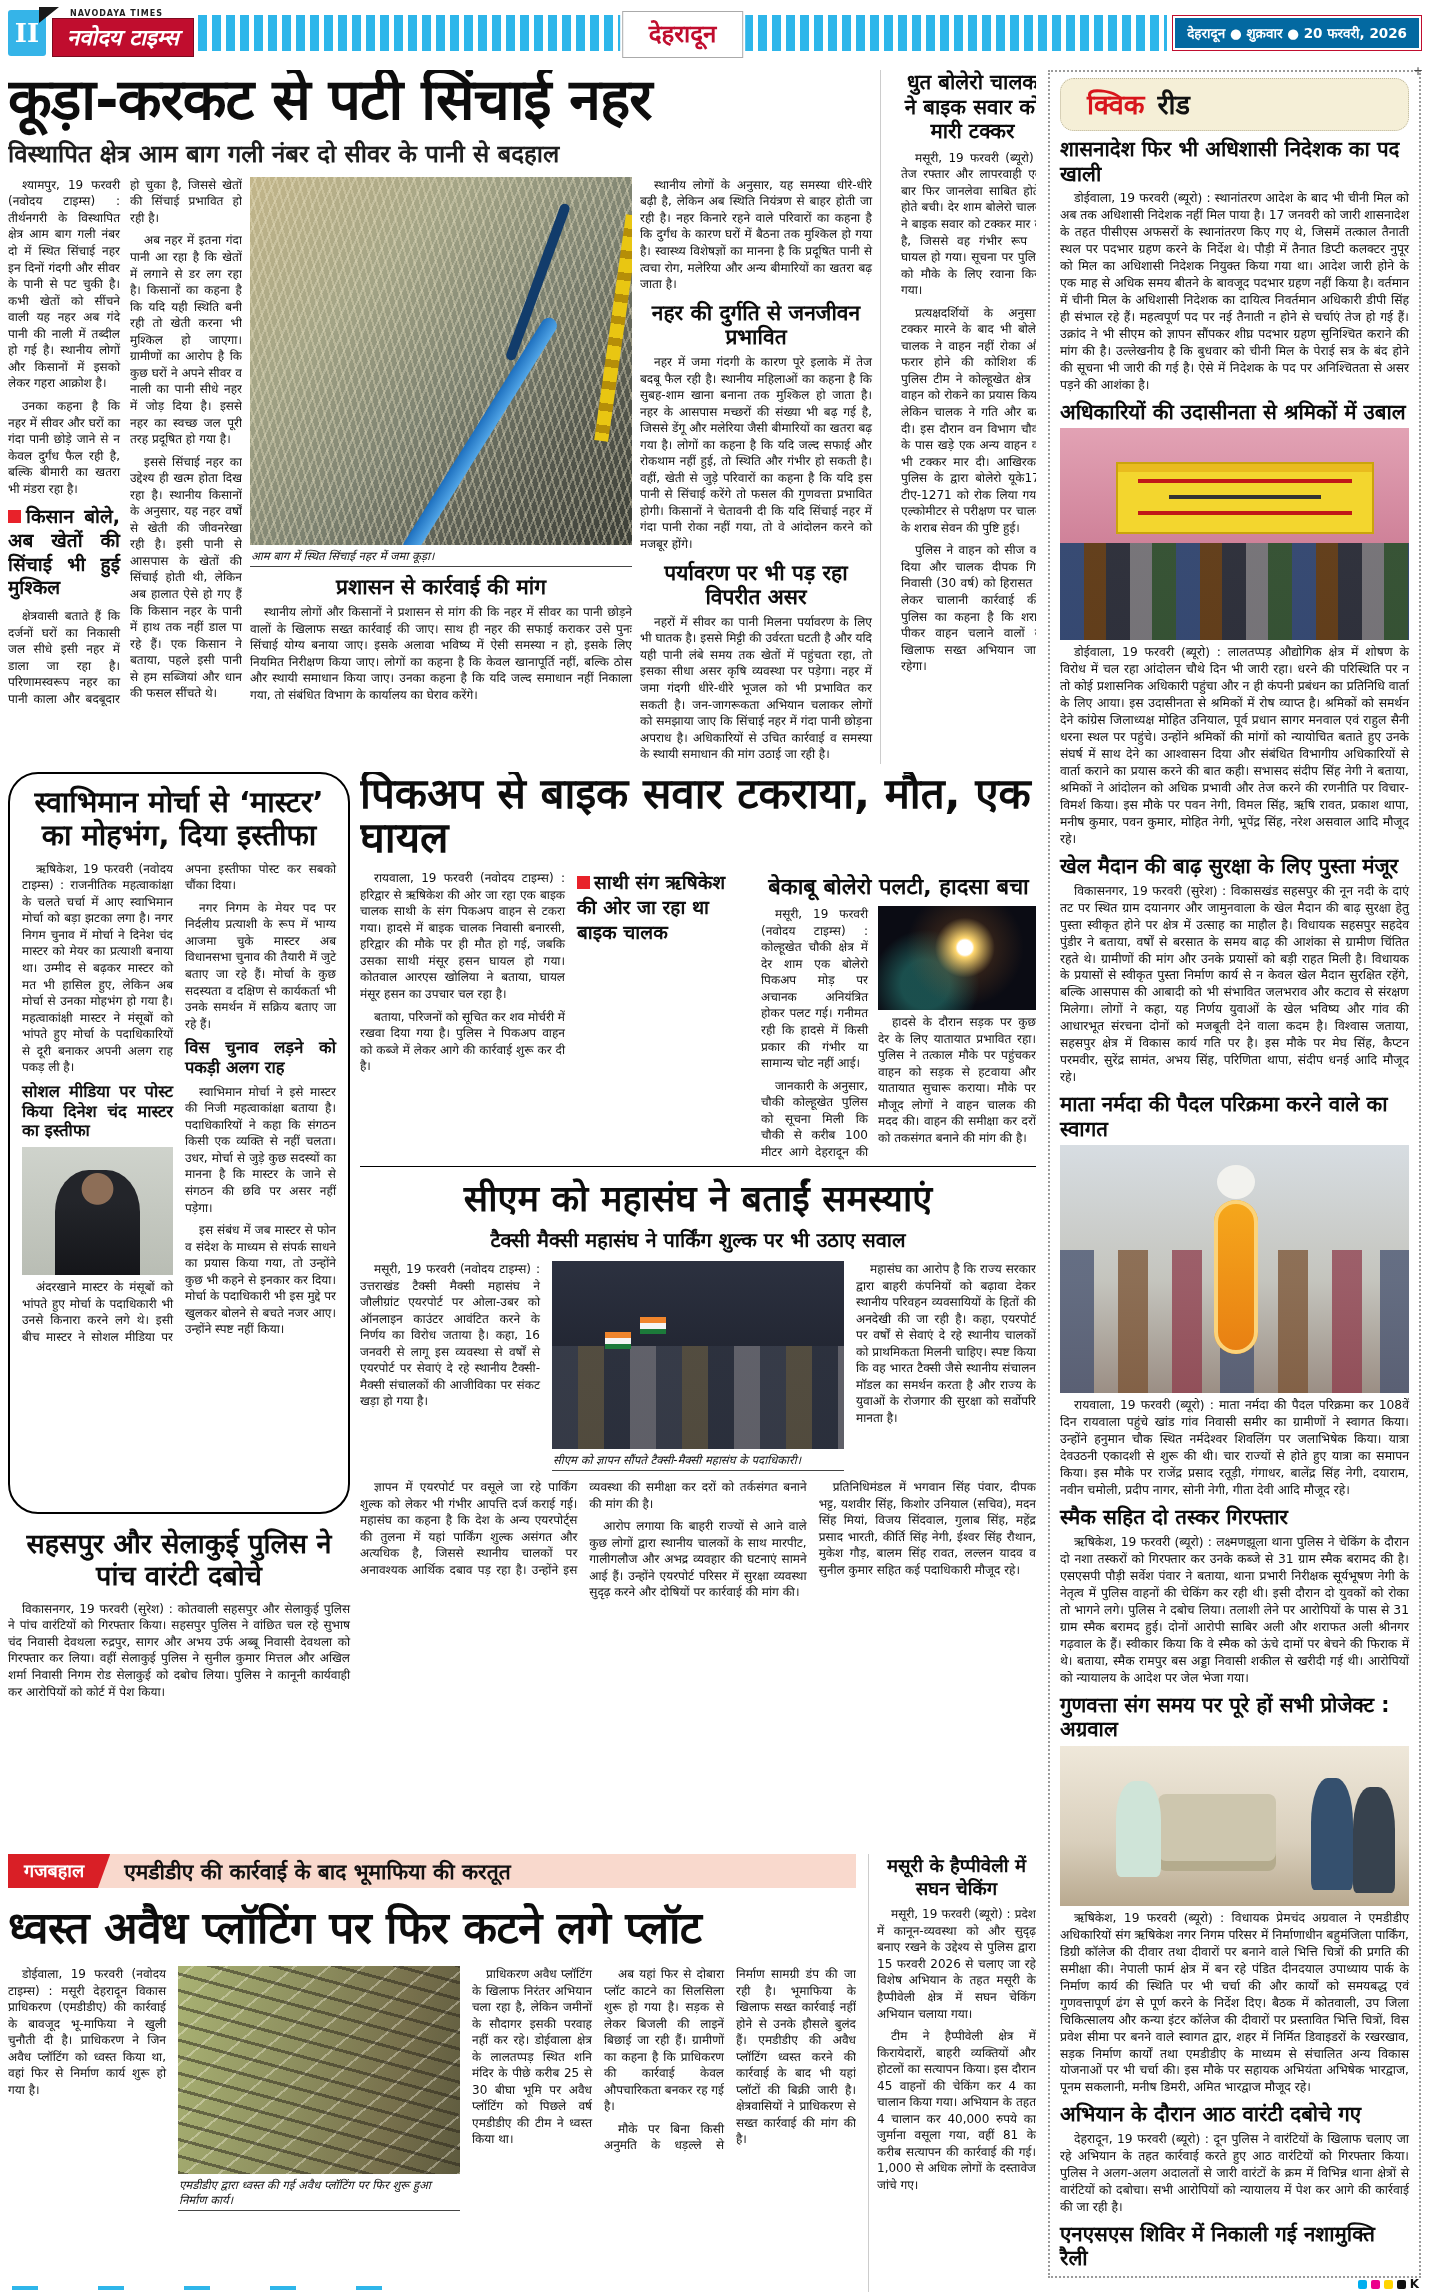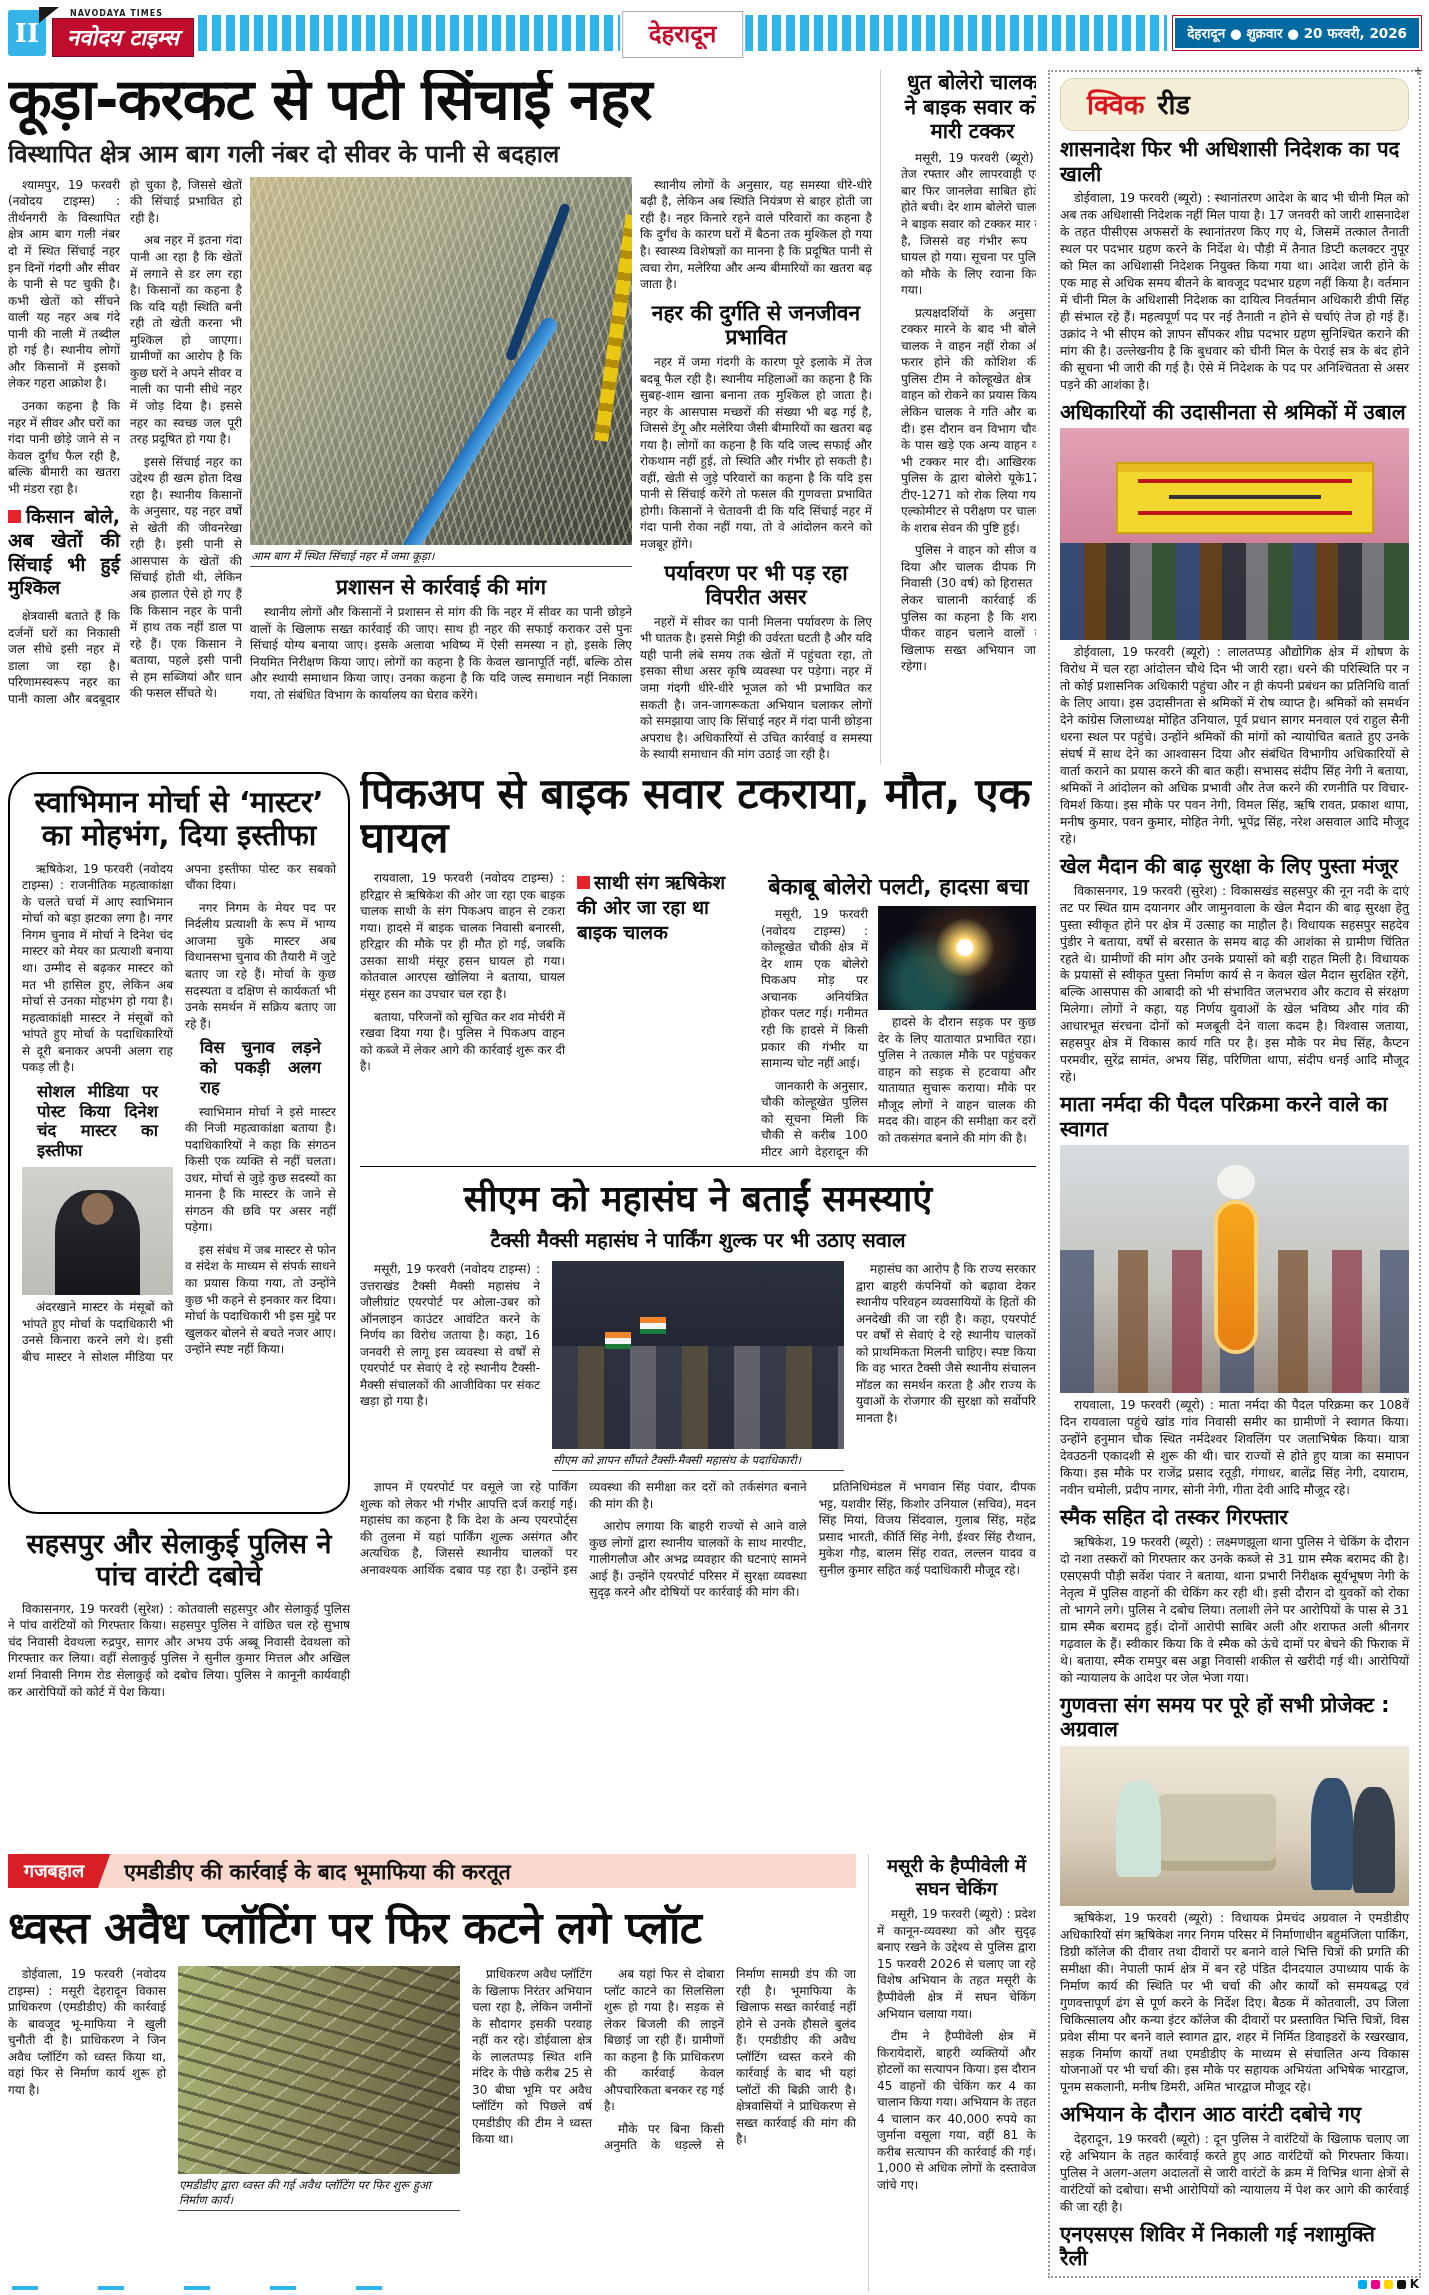--- a/index.html
+++ b/index.html
@@ -62,21 +62,21 @@
   .mini h3 { font-size:20.5px; text-align:center; line-height:1.2; margin-bottom:6px; }
 
   
   .mid-band { display:flex; gap:10px; height:1072px; margin-top:8px; overflow:hidden; }
   .left-stack { width:342px; display:flex; flex-direction:column; }
   .right-stack { flex:1; display:flex; flex-direction:column; }
 
   .master-box { border:2.5px solid #000; border-radius:30px; padding:12px 12px 8px 12px; height:742px; overflow:hidden; }
   .master-box h3 { font-size:29px; text-align:center; line-height:1.15; margin-bottom:8px; }
   .master-cols { column-count:2; column-gap:12px; }
-  .inline-subhead { font-size:16.5px; font-weight:bold; line-height:1.2; margin:6px 15px; break-inside:avoid; }
+  .inline-subhead { font-size:16.5px; font-weight:bold; line-height:1.2; margin:6px 0; break-inside:avoid; }
   .portrait { width:100%; height:128px; margin:4px 0; position:relative; overflow:hidden;
       background:linear-gradient(#cfd3cc,#b9bdb4); break-inside:avoid; }
   .portrait .fig { position:absolute; left:22%; right:22%; top:18%; bottom:0;
       background:radial-gradient(circle at 50% 18%, #8d6e57 0 16%, transparent 17%),
                  linear-gradient(#23252a 30%,#15161a); border-radius:40% 40% 0 0; }
 
   .sahaspur { margin-top:10px; }
   .sahaspur h3 { font-size:27px; text-align:center; line-height:1.2; margin:4px 0 8px 0; }
 
   .accident { height:388px; overflow:hidden; }

